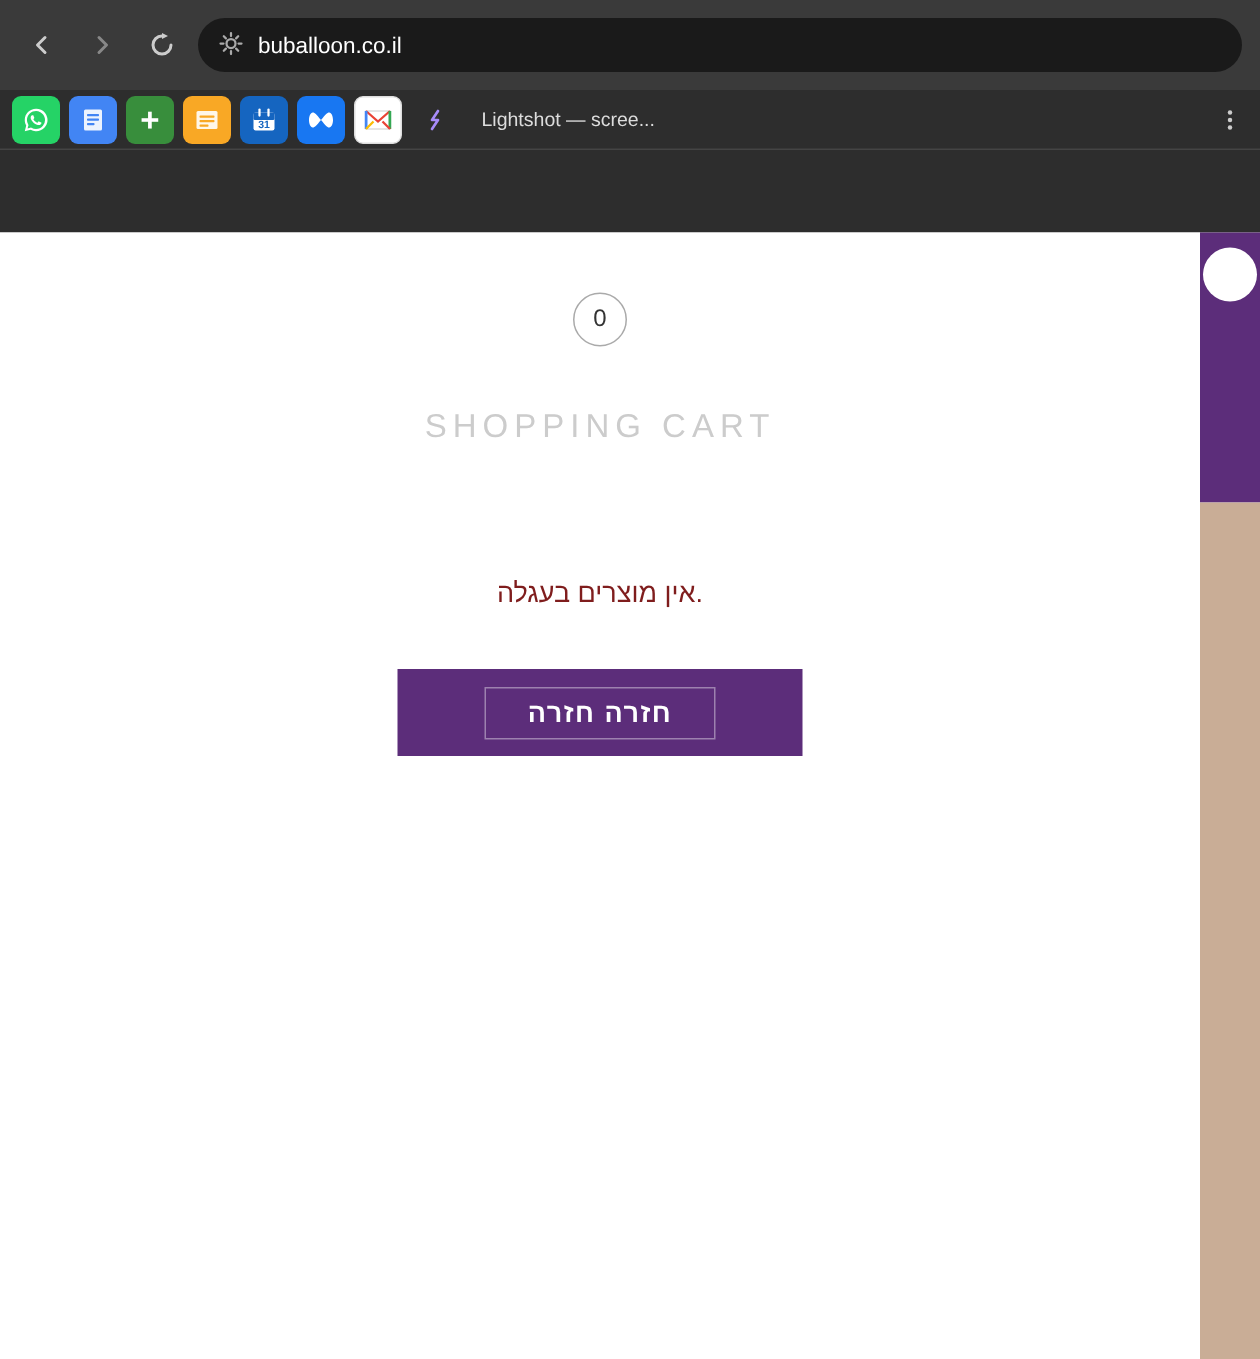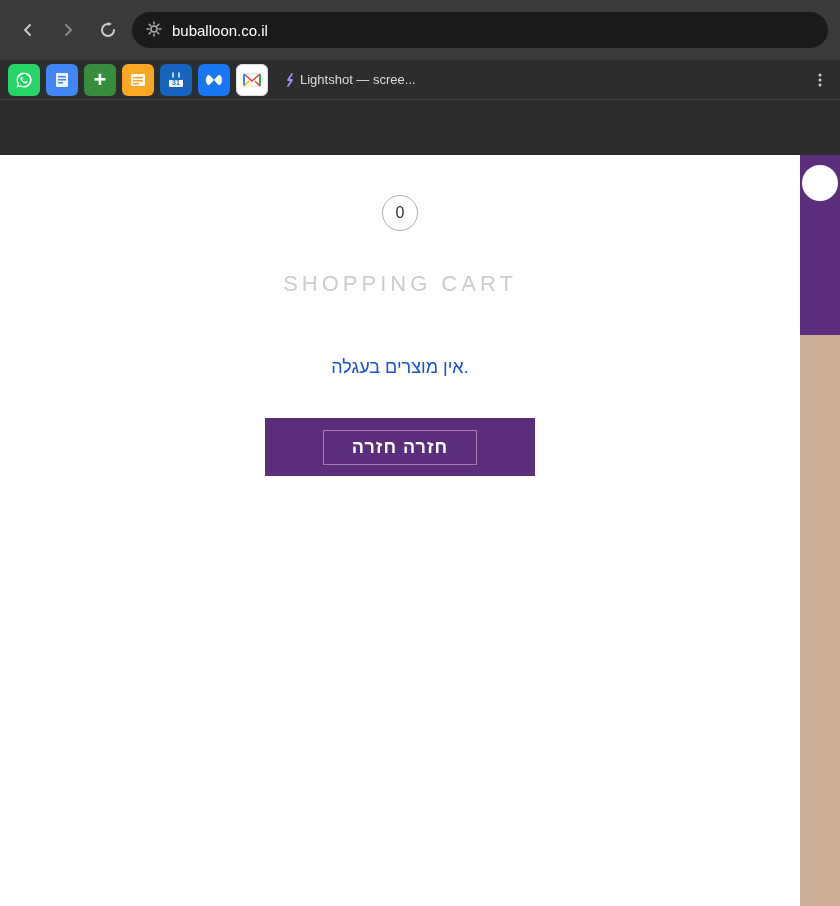--- a/index.html
+++ b/index.html
@@ -91,21 +91,21 @@
     .bm-docs { background: #4285f4; }
     .bm-plus { background: #388e3c; }
     .bm-notes { background: #f9a825; }
     .bm-calendar { background: #1565c0; }
     .bm-meta { background: #1877f2; }
     .bm-gmail { background: #fff; }
 
     .lightshot-item {
       display: flex;
       align-items: center;
-      gap: 2px;
+      gap: 23px;
       color: #ddd;
       font-size: 13px;
       padding: 4px 8px;
       cursor: pointer;
       border-radius: 4px;
     }
 
     .more-btn {
       width: 24px;
       height: 24px;
@@ -143,26 +143,26 @@
       color: #333;
       margin-bottom: 40px;
     }
 
     .shopping-cart-title {
       font-size: 22px;
       font-weight: 300;
       letter-spacing: 4px;
       color: #ccc;
       text-transform: uppercase;
-      margin-bottom: 60px;
+      margin-bottom: 88px;
     }
 
     .empty-cart-msg {
       font-size: 18px;
-      color: #1d4ed8;
+      color: #7f1d1d;
       direction: rtl;
       margin-bottom: 40px;
     }
 
     .return-btn {
       width: 270px;
       height: 58px;
       background: #5c2d7a;
       display: flex;
       align-items: center;

